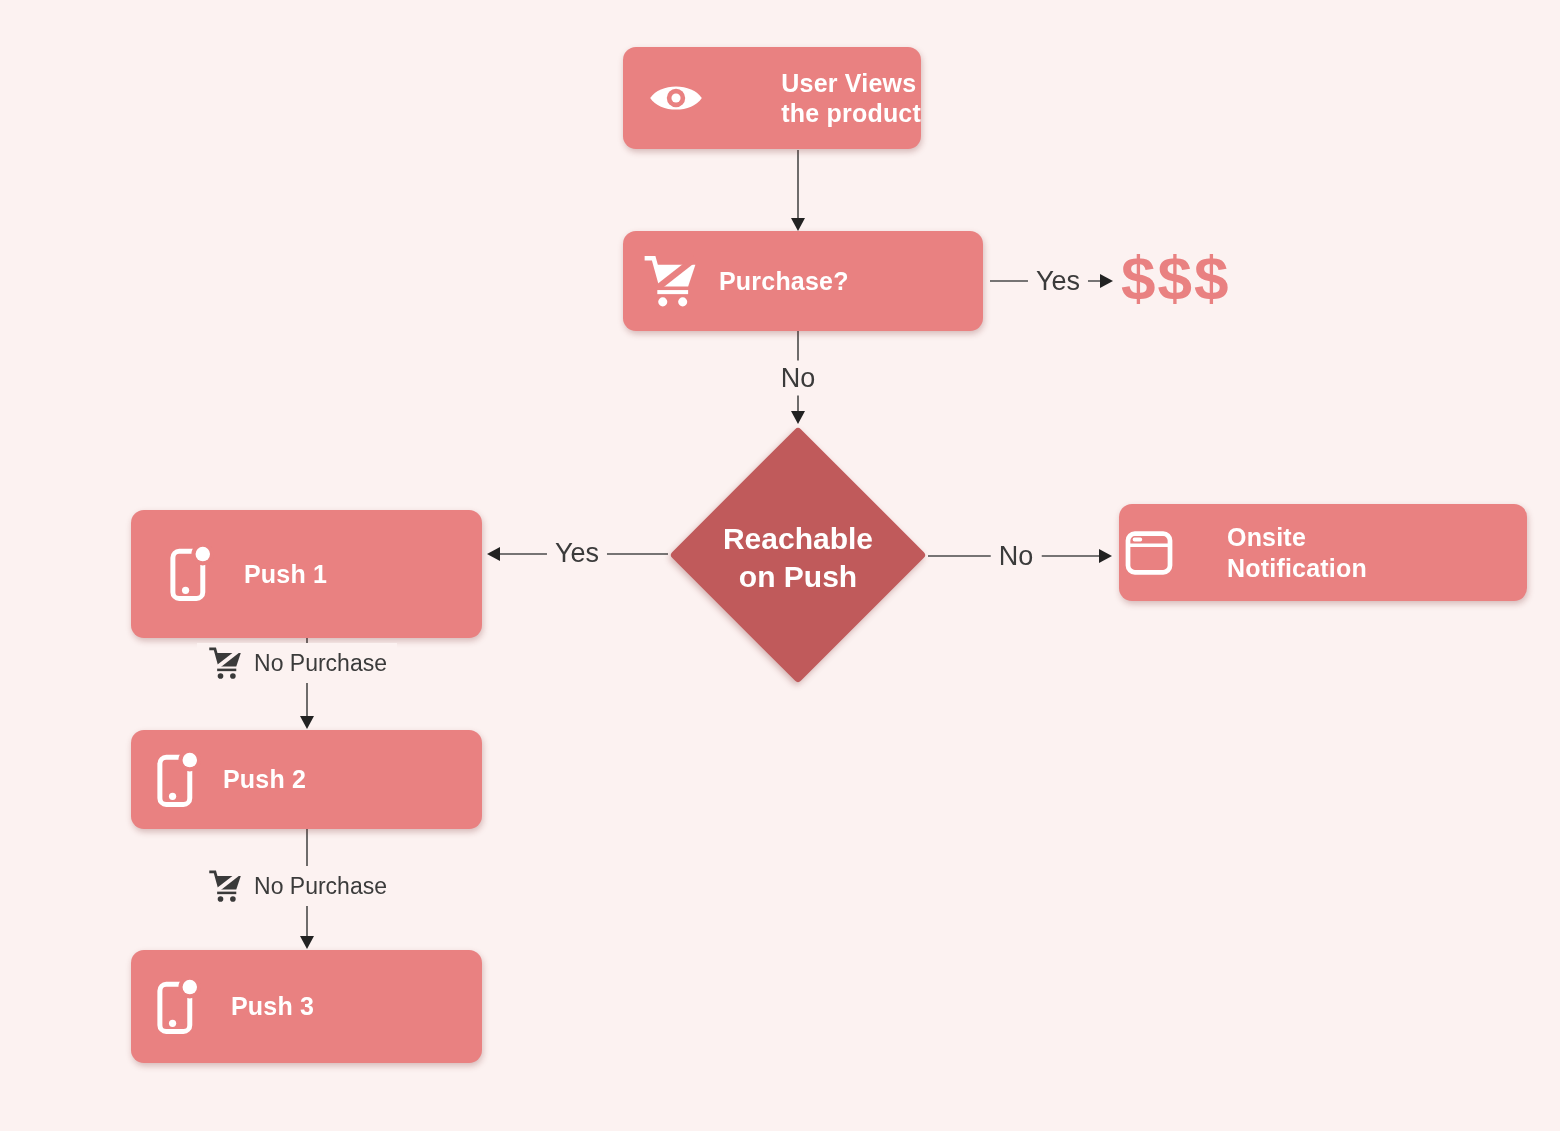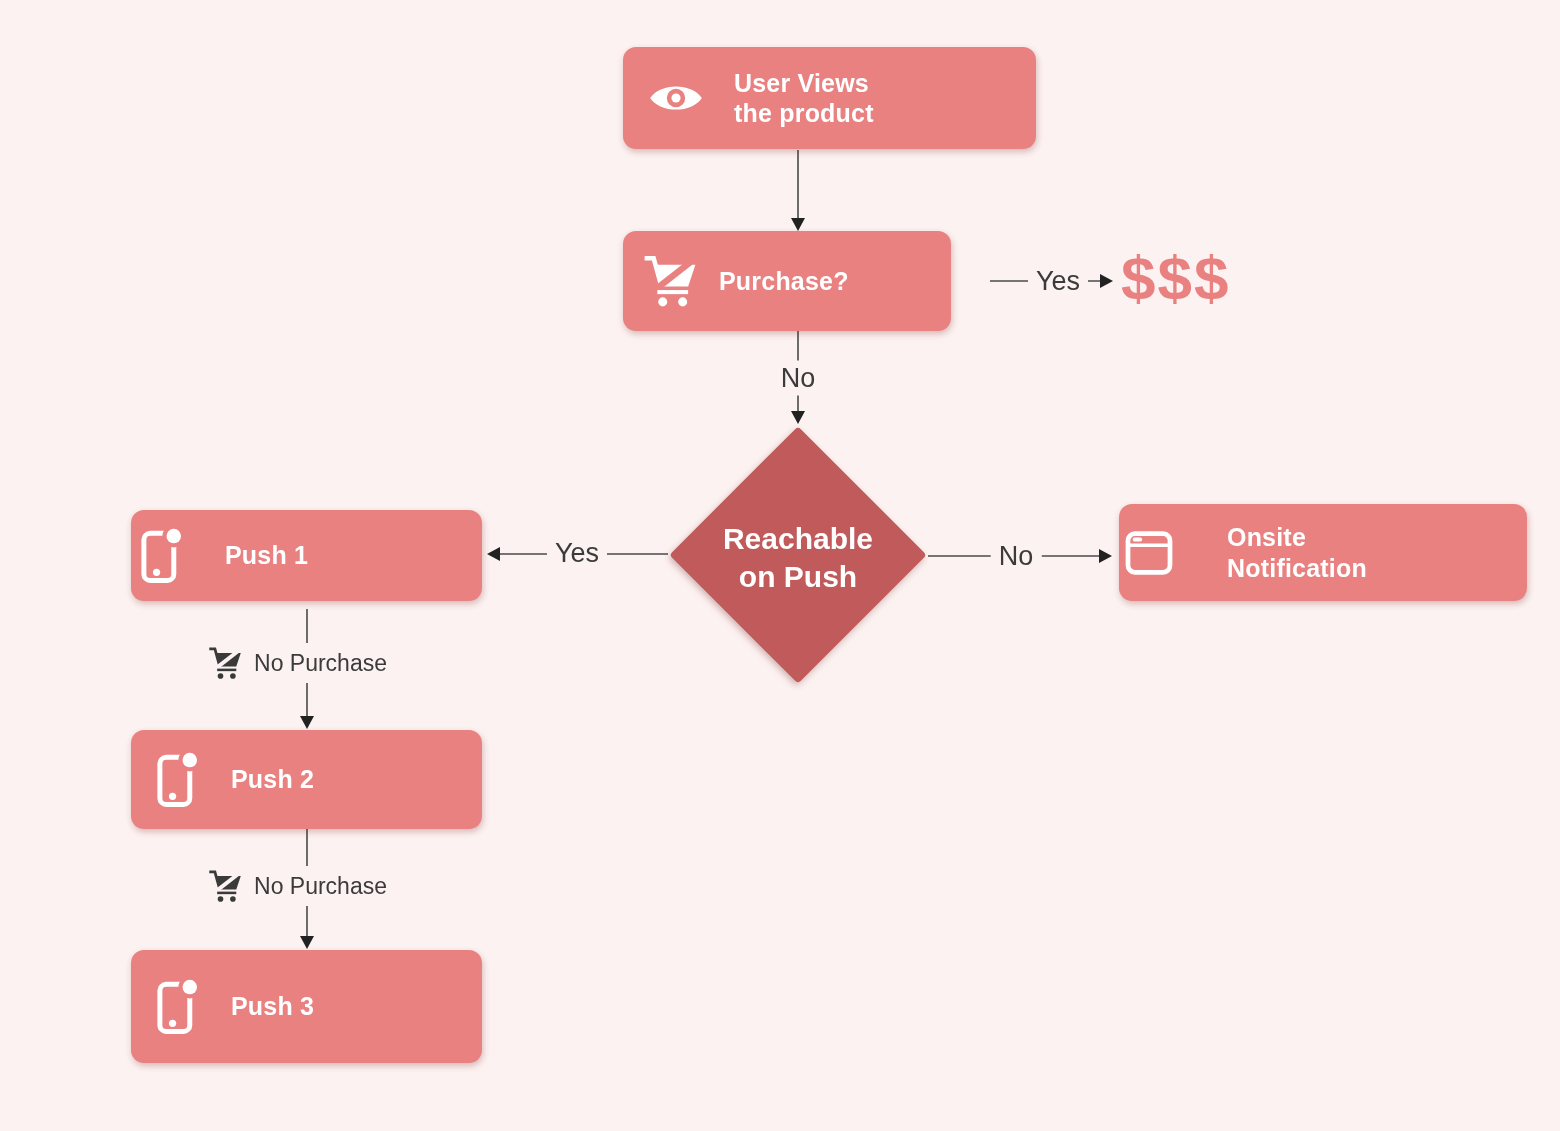--- a/index.html
+++ b/index.html
@@ -137,53 +137,53 @@
     <line x1="928" y1="556" x2="1100" y2="556"></line>
     <polygon points="1099,549 1099,563 1112,556"></polygon>
 
     <line x1="307" y1="609" x2="307" y2="717"></line>
     <polygon points="300,716 314,716 307,729"></polygon>
 
     <line x1="307" y1="829" x2="307" y2="937"></line>
     <polygon points="300,936 314,936 307,949"></polygon>
   </svg>
 
-  <div class="node" style="left:623px; top:47px; width:413px; height:102px; padding-left:25px; gap:30px;">
+  <div class="node" style="left:623px; top:47px; width:298px; height:102px; padding-left:25px; gap:16px;justify-content:space-between;">
     <span class="icon ic-white">
       <svg width="56" height="40" viewBox="0 0 76 52">
         <path d="M3 26 C 16 5, 60 5, 73 26 C 60 47, 16 47, 3 26 Z" fill="currentColor"></path>
         <circle class="cut" cx="38" cy="26" r="12.5"></circle>
         <circle cx="38" cy="26" r="6.2" fill="currentColor"></circle>
       </svg>
     </span>
     <span class="label">User Views
 the product</span>
   </div>
 
-  <div class="node" style="left:623px; top:231px; width:328px; height:100px; padding-left:18px; gap:20px;">
+  <div class="node" style="left:623px; top:231px; width:360px; height:100px; padding-left:18px; gap:20px;">
     <span class="icon ic-white">
       <svg width="58" height="58" viewBox="0 0 64 64">
         <path d="M4 7 L14 7 L22 36" stroke="currentColor" stroke-width="5" fill="none"></path>
         <polygon points="16,14 60,14 52,38 21,38" fill="currentColor"></polygon>
         <line class="slash-node" x1="10" y1="46" x2="60" y2="7" stroke-width="7"></line>
         <rect x="18" y="42" width="34" height="4.5" fill="currentColor"></rect>
         <circle cx="24" cy="55" r="5" fill="currentColor"></circle>
         <circle cx="46" cy="55" r="5" fill="currentColor"></circle>
       </svg>
     </span>
     <span class="label">Purchase?</span>
   </div>
 
   <div class="money">$$$</div>
 
   <div class="diamond"></div>
   <div class="diamond-label">Reachable
 on Push</div>
 
-  <div class="node" style="left:131px; top:510px; width:351px; height:91px; padding-left:8px; gap:40px;">
+  <div class="node" style="left:131px; top:510px; width:351px; height:128px; padding-left:37px; gap:30px;">
     <span class="icon ic-white">
       <svg width="46" height="58" viewBox="0 0 50 64">
         <rect x="5" y="7" width="33" height="52" rx="7" stroke="currentColor" stroke-width="5.5" fill="none"></rect>
         <circle class="cut" cx="38" cy="10" r="12.5"></circle>
         <circle cx="38" cy="10" r="8" fill="currentColor"></circle>
         <circle cx="19" cy="50" r="4" fill="currentColor"></circle>
       </svg>
     </span>
     <span class="label">Push 1</span>
   </div>
@@ -193,21 +193,21 @@
       <svg width="48" height="46" viewBox="0 0 56 52">
         <rect x="3.5" y="3.5" width="49" height="45" rx="8" stroke="currentColor" stroke-width="5.5" fill="none"></rect>
         <line x1="4" y1="17" x2="52" y2="17" stroke="currentColor" stroke-width="4"></line>
         <rect x="9" y="8" width="11" height="4.5" rx="2" fill="currentColor"></rect>
       </svg>
     </span>
     <span class="label">Onsite
 Notification</span>
   </div>
 
-  <div class="node" style="left:131px; top:730px; width:351px; height:99px; padding-left:24px; gap:30px;">
+  <div class="node" style="left:131px; top:730px; width:351px; height:99px; padding-left:24px; gap:22px;">
     <span class="icon ic-white">
       <svg width="46" height="58" viewBox="0 0 50 64">
         <rect x="5" y="7" width="33" height="52" rx="7" stroke="currentColor" stroke-width="5.5" fill="none"></rect>
         <circle class="cut" cx="38" cy="10" r="12.5"></circle>
         <circle cx="38" cy="10" r="8" fill="currentColor"></circle>
         <circle cx="19" cy="50" r="4" fill="currentColor"></circle>
       </svg>
     </span>
     <span class="label">Push 2</span>
   </div>

